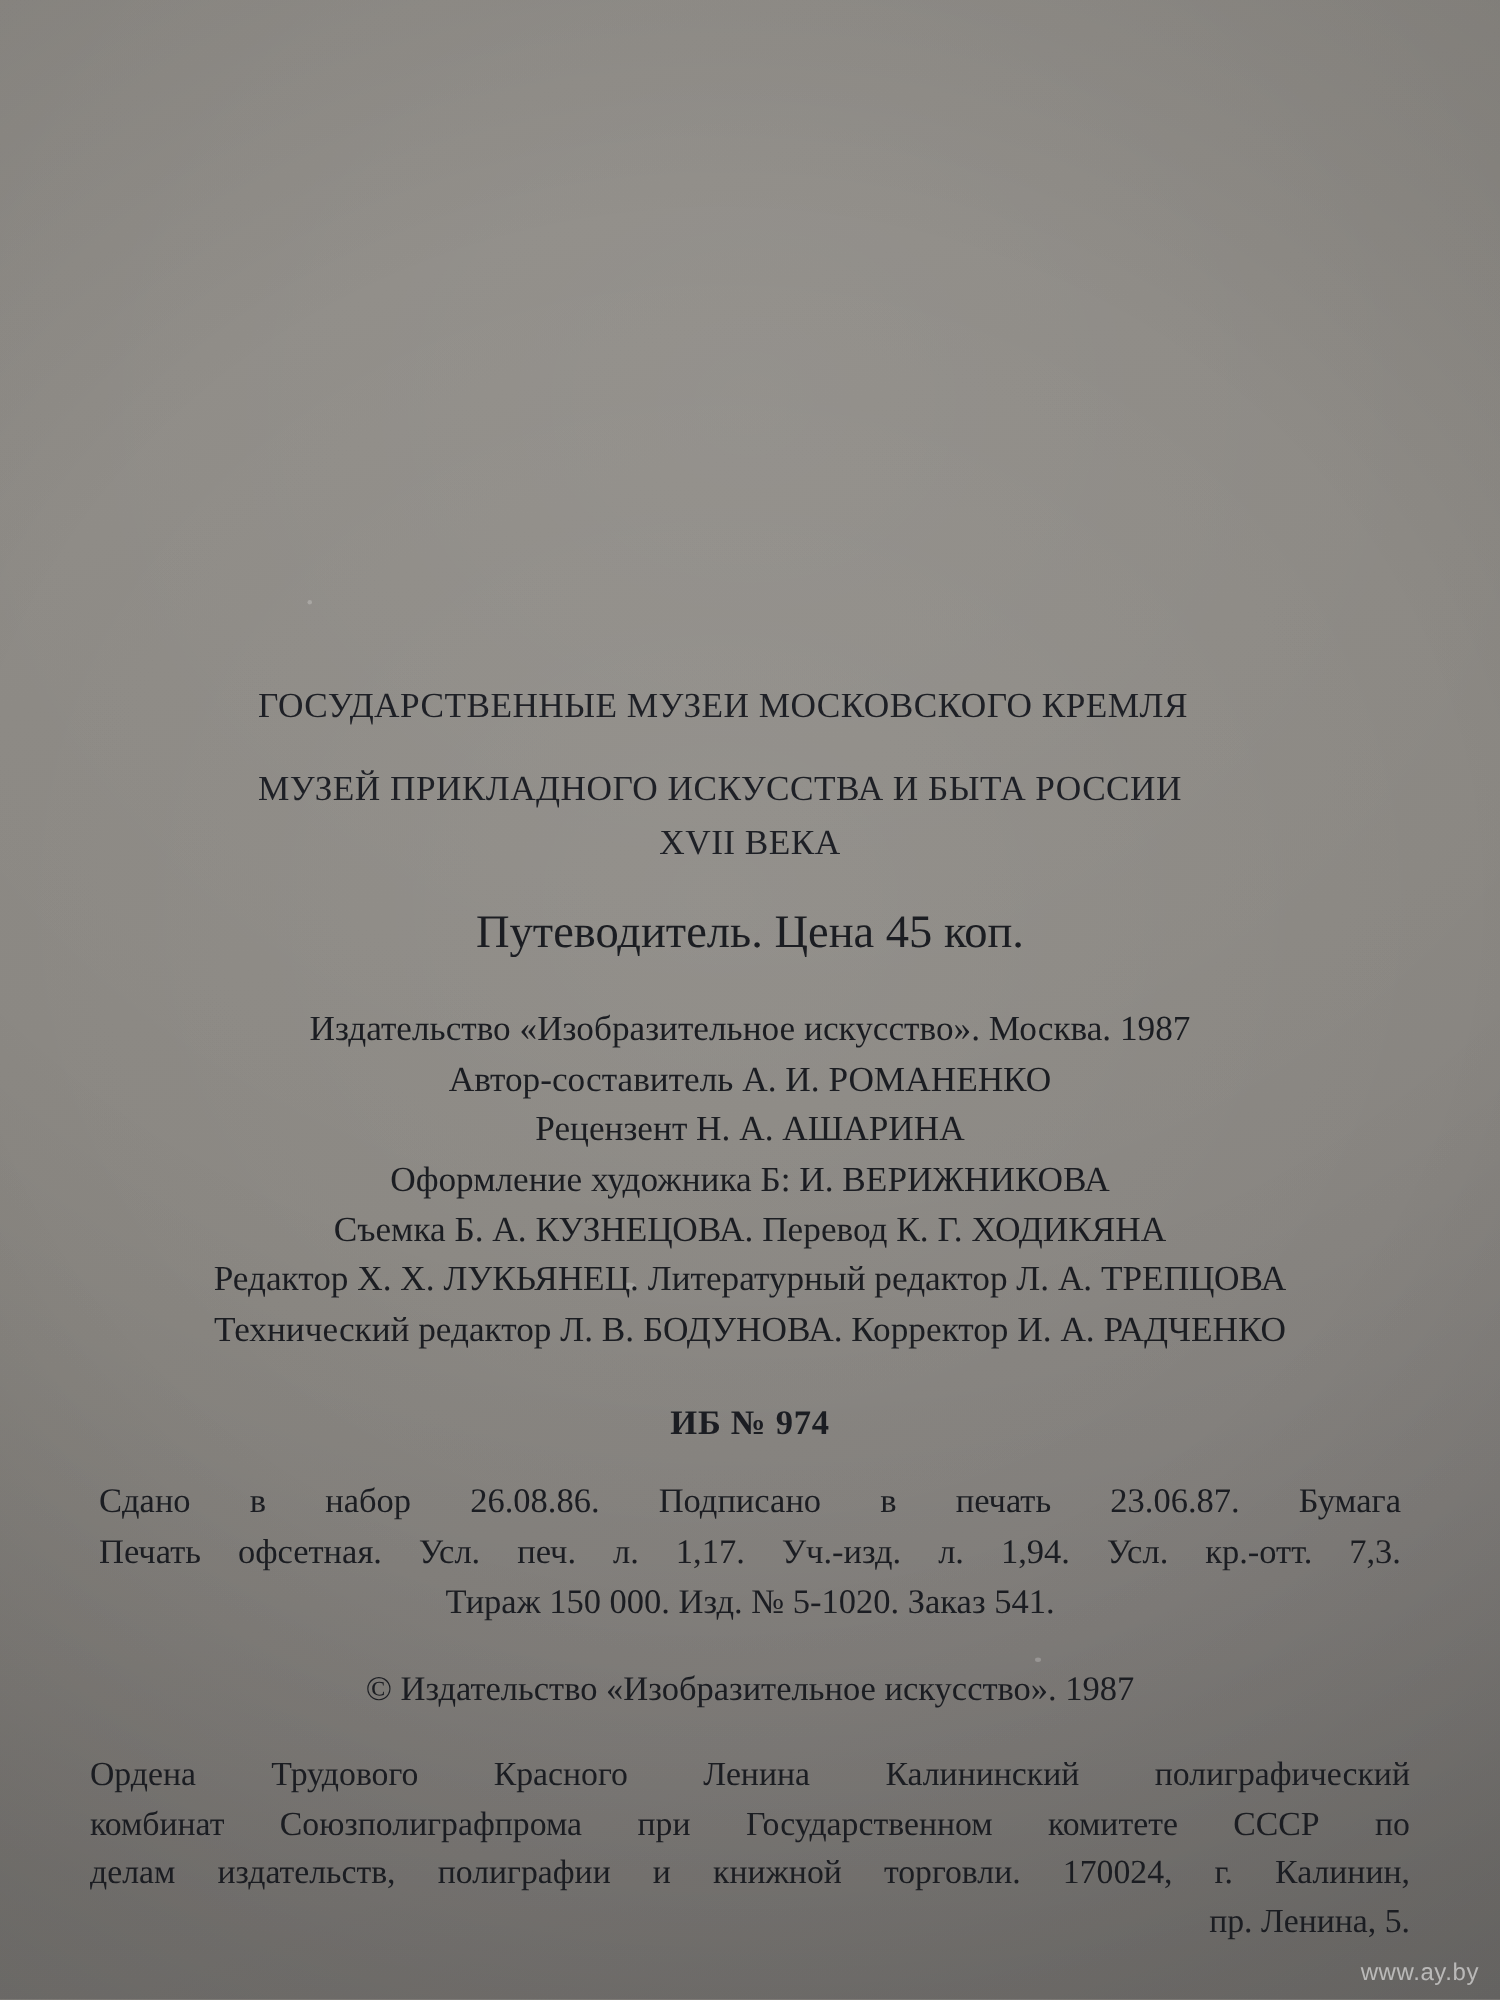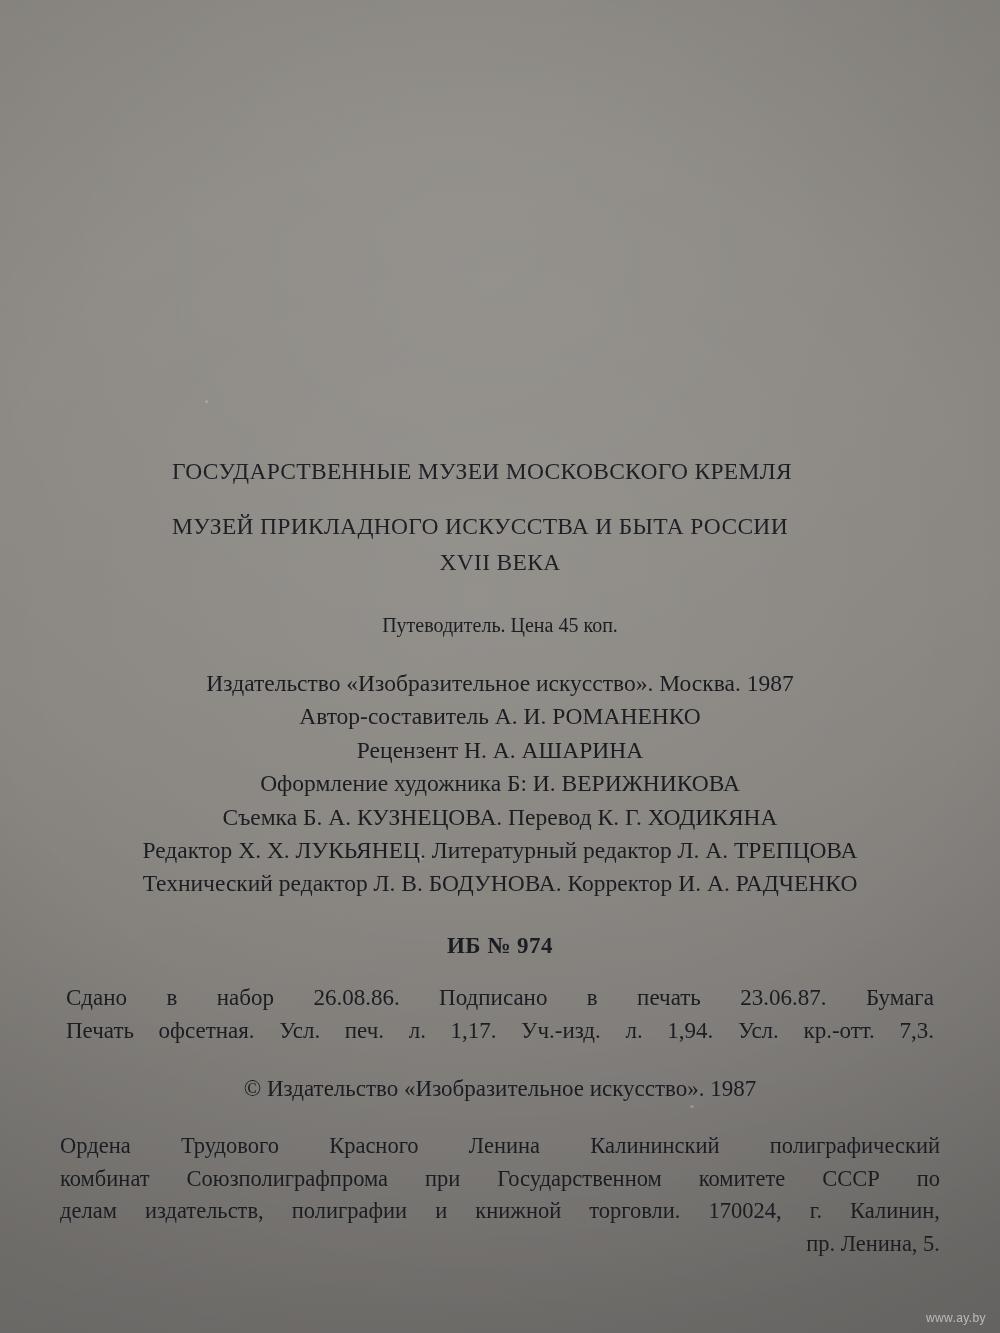--- a/index.html
+++ b/index.html
@@ -45,22 +45,22 @@
     letter-spacing: 0.3px;
     line-height: 1.42;
     color: #1e2026;
     white-space: nowrap;
   }
   .head-line.l1 { text-align: left; margin-left: 112px; }
   .head-line.l2 { text-align: left; margin-left: 112px; margin-top: 22px; }
   .head-line.l3 { text-align: center; margin-top: 2px; margin-left: 0; }
 
   .guide {
-    font-size: 20px;
-    margin-top: 32px;
+    font-size: 31px;
+    margin-top: 20px;
     line-height: 1.4;
   }
 
   .imprint {
     margin-top: 28px;
     font-size: 23.5px;
     line-height: 1.42;
   }
   .imprint div { white-space: nowrap; }
 
@@ -101,21 +101,21 @@
     text-align-last: justify;
     white-space: normal;
   }
   .printer .center { text-align: right; }
 
   .watermark {
     position: absolute;
     right: 14px;
     bottom: 8px;
     font-family: "Liberation Sans", sans-serif;
-    font-size: 12px;
+    font-size: 16px;
     color: rgba(255,255,255,0.55);
     letter-spacing: 0.4px;
   }
   .speck {
     position: absolute;
     background: rgba(255,255,255,0.22);
     border-radius: 50%;
     pointer-events: none;
   }
 </style>
@@ -147,20 +147,21 @@
       <div>Съемка Б. А. КУЗНЕЦОВА. Перевод К. Г. ХОДИКЯНА</div>
       <div>Редактор Х. Х. ЛУКЬЯНЕЦ. Литературный редактор Л. А. ТРЕПЦОВА</div>
       <div>Технический редактор Л. В. БОДУНОВА. Корректор И. А. РАДЧЕНКО</div>
     </div>
 
     <div class="ib">ИБ № 974</div>
 
     <div class="tech">
       <div class="justified">Сдано в набор 26.08.86. Подписано в печать 23.06.87. Бумага</div>
       <div class="justified">Печать офсетная. Усл. печ. л. 1,17. Уч.-изд. л. 1,94. Усл. кр.-отт. 7,3.</div>
+      <div class="center">Тираж 150 000. Изд. № 5-1020. Заказ 541.</div>
     </div>
 
     <div class="copyright">© Издательство «Изобразительное искусство». 1987</div>
 
     <div class="printer">
       <div class="justified">Ордена Трудового Красного Ленина Калининский полиграфический</div>
       <div class="justified">комбинат Союзполиграфпрома при Государственном комитете СССР по</div>
       <div class="justified">делам издательств, полиграфии и книжной торговли. 170024, г. Калинин,</div>
       <div class="center">пр. Ленина, 5.</div>
     </div>

